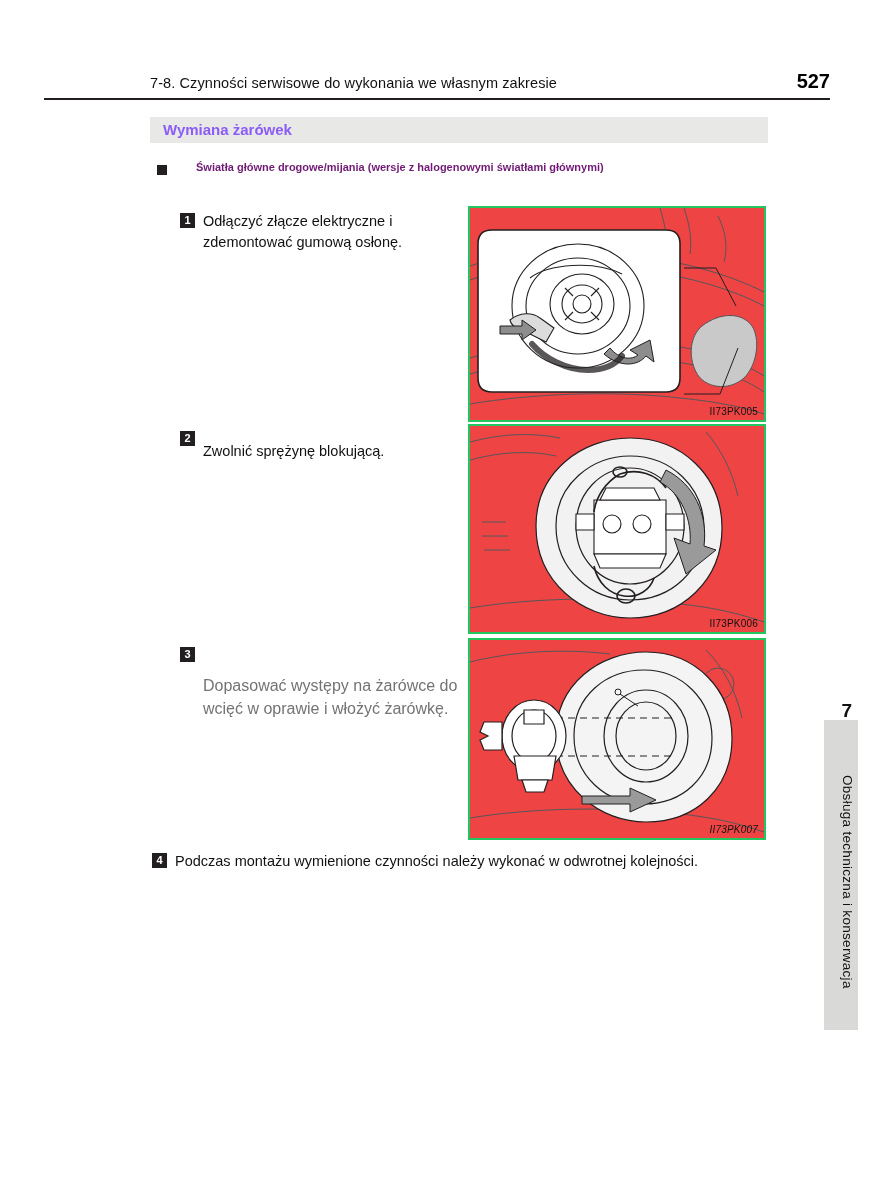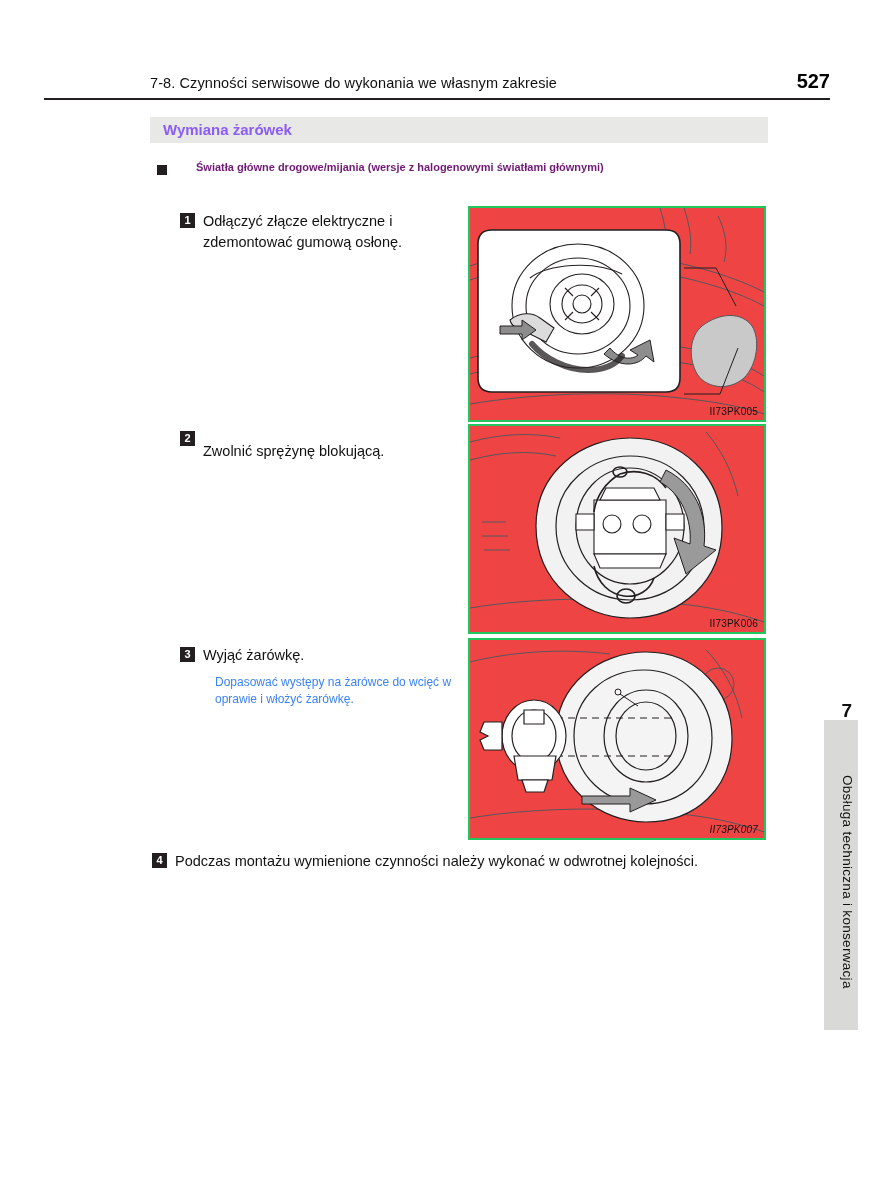--- a/index.html
+++ b/index.html
@@ -106,24 +106,23 @@
   }
 
   .step-text {
     position: absolute;
     font-size: 14.5px;
     line-height: 1.45;
     color: #111;
   }
   .step-sub {
     position: absolute;
-    font-size: 12px;
+    font-size: 16px;
     line-height: 1.45;
-    color: #3b82f6;
-    margin-left: 12px;
+    color: #737373;
   }
 
   
   .figure {
     position: absolute;
     border: 2px solid #22c55e;
     background: #ef4444;
     overflow: hidden;
   }
   .fig-code {
@@ -270,21 +269,20 @@
         <ellipse cx="150" cy="46" rx="7" ry="5"></ellipse>
         <ellipse cx="156" cy="170" rx="9" ry="7"></ellipse>
       </g>
 
       <path d="M196 44 C224 58, 238 88, 234 120 L246 124 L216 148 L204 112 L220 118 C222 94, 212 68, 190 56 Z" fill="#9a9a9a" stroke="#231f20" stroke-width="1"></path>
     </svg>
     <div class="fig-code">II73PK006</div>
   </div>
 
   <div class="step-num" style="left:180px; top:647px;">3</div>
-  <div class="step-text" style="left:203px; top:645px; width:250px;">Wyjąć żarówkę.</div>
   <div class="step-sub" style="left:203px; top:674px; width:258px;">Dopasować występy na żarówce do wcięć w oprawie i włożyć żarówkę.</div>
 
   <div class="figure" style="left:468px; top:638px; width:294px; height:198px;font-style:italic;">
     <svg width="294" height="198" viewBox="0 0 294 198">
       <g stroke="#55565a" stroke-width="1" fill="none">
         <path d="M0 22 C40 12, 90 8, 140 14"></path>
         <path d="M236 10 C252 26, 266 50, 272 78"></path>
         <circle cx="248" cy="44" r="16"></circle>
         <path d="M0 178 C60 168, 140 166, 210 174 C250 178, 276 186, 294 192"></path>
       </g>

